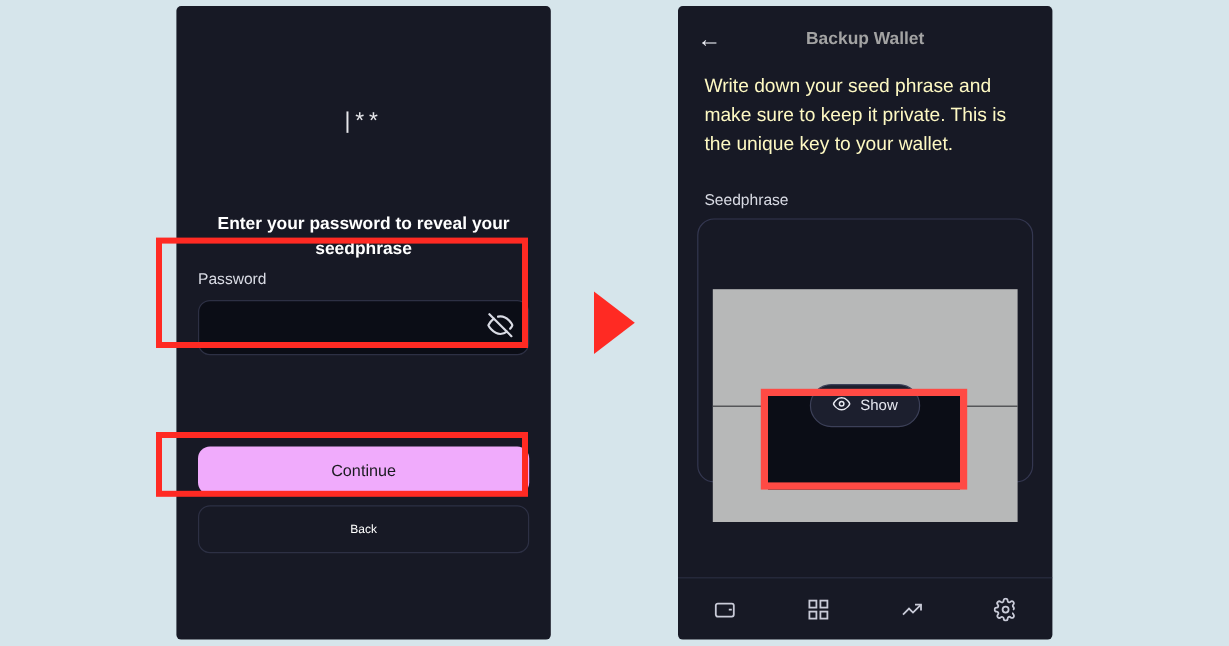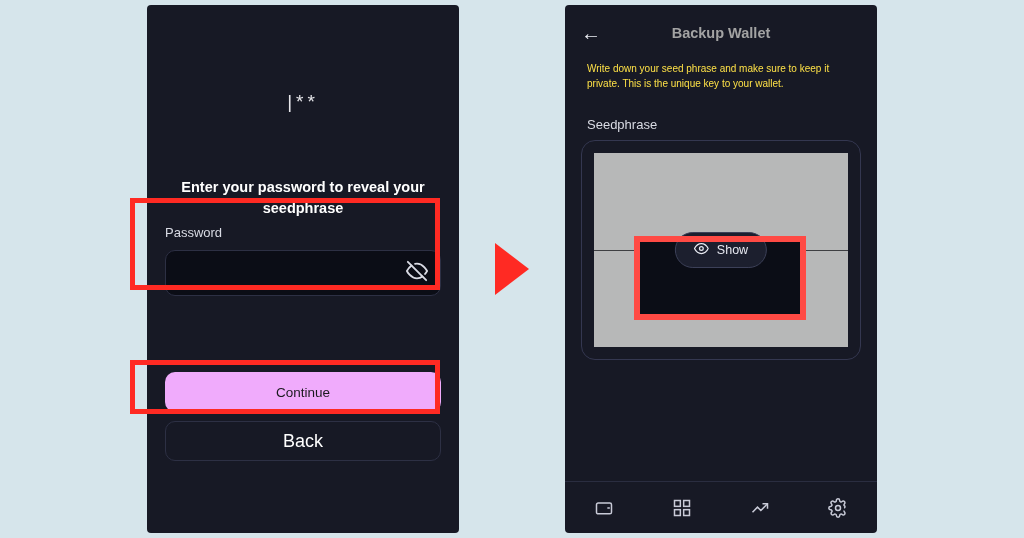--- a/index.html
+++ b/index.html
@@ -97,21 +97,21 @@
     }
     .back-btn {
       position: absolute;
       left: 18px; right: 18px;
       top: 416px;
       height: 40px;
       background: transparent;
       color: #fff;
       border: 1px solid #2d3044;
       border-radius: 10px;
-      font-size: 18px;
+      font-size: 10px;
       font-weight: 500;
       cursor: pointer;
     }
 
     
     .arrow {
       width: 0; height: 0;
       border-top: 26px solid transparent;
       border-bottom: 26px solid transparent;
       border-left: 34px solid #ff2a23;
@@ -133,42 +133,43 @@
       color: #eceef4;
       cursor: pointer;
     }
     .right .hdr .title {
       font-size: 14.5px;
       font-weight: 600;
       color: #a3a3a3;
     }
     .right .desc {
       padding: 6px 22px 0 22px;
-      font-size: 10px;
+      font-size: 16px;
       line-height: 1.5;
-      color: #fde047;
+      color: #fef9c3;
     }
     .seed-label {
       padding: 26px 22px 8px 22px;
       font-size: 13px;
       color: #d9dbe4;
     }
     .seed-frame {
       margin: 0 16px;
       border: 1px solid #343750;
       border-radius: 14px;
       padding: 12px;
       height: 220px;
       position: relative;
     }
     .seed-inner {
       background: #b7b8b8;
       width: 100%;
       height: 100%;
       position: relative;
+      margin-top: 46px;
     }
     .seed-line {
       position: absolute;
       left: 0; right: 0;
       top: 50%;
       height: 1px;
       background: #3e3f42;
     }
     .show-area-dark {
       position: absolute;

